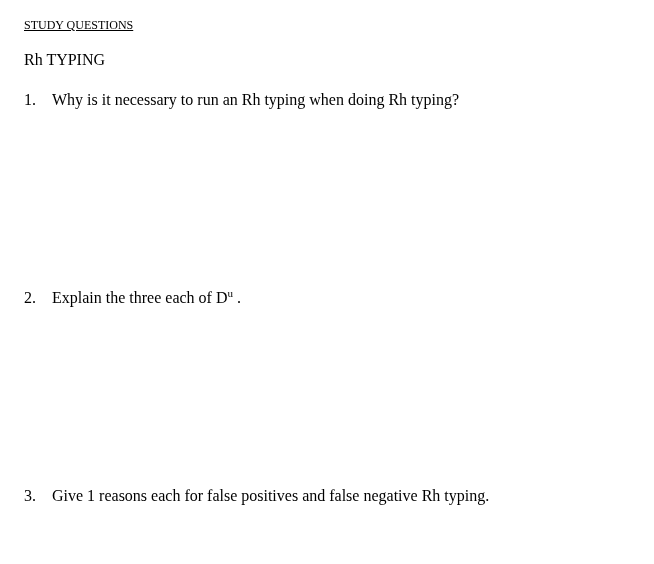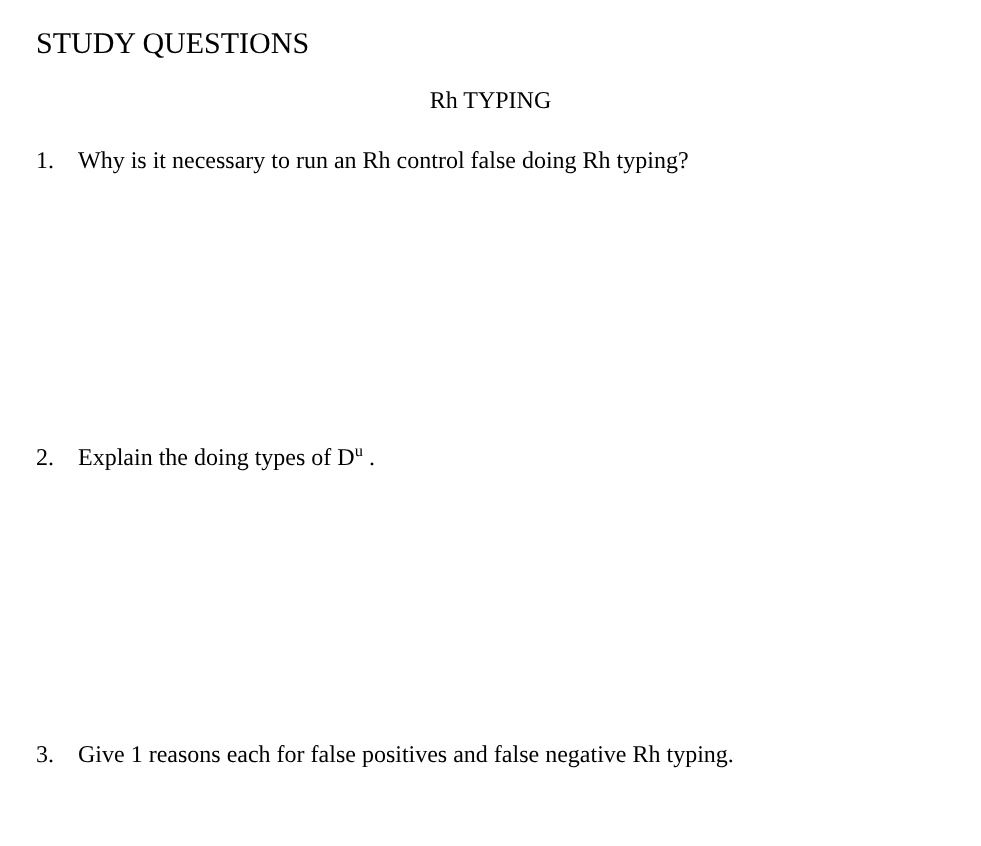--- a/index.html
+++ b/index.html
@@ -10,25 +10,26 @@
     body {
       width: 654px;
       height: 564px;
       background: #ffffff;
       font-family: "Times New Roman", Times, serif;
       font-size: 16px;
       color: #000000;
       padding: 18px 24px;
     }
     .header {
-      font-size: 20px;
+      text-decoration: underline;
+      font-size: 12px;
       margin-bottom: 18px;
     }
     .title {
-      text-align: center;
+      text-align: left;
       font-size: 16px;
       margin-bottom: 22px;
     }
     .question-list {
       list-style: none;
     }
     .question-item {
       display: flex;
       margin-bottom: 180px;
     }
@@ -51,23 +52,23 @@
 </head>
 <body>
 
 <div class="header">STUDY QUESTIONS</div>
 
 <div class="title">Rh TYPING</div>
 
 <ol class="question-list">
   <li class="question-item">
     <span class="question-number">1.</span>
-    <span class="question-text">Why is it necessary to run an Rh control false doing Rh typing?</span>
+    <span class="question-text">Why is it necessary to run an Rh typing when doing Rh typing?</span>
   </li>
   <li class="question-item">
     <span class="question-number">2.</span>
-    <span class="question-text"><span>Explain the doing types of D</span><sup>u</sup><span> .</span></span>
+    <span class="question-text"><span>Explain the three each of D</span><sup>u</sup><span> .</span></span>
   </li>
   <li class="question-item">
     <span class="question-number">3.</span>
     <span class="question-text">Give 1 reasons each for false positives and false negative Rh typing.</span>
   </li>
 </ol>
 
 </body></html>

